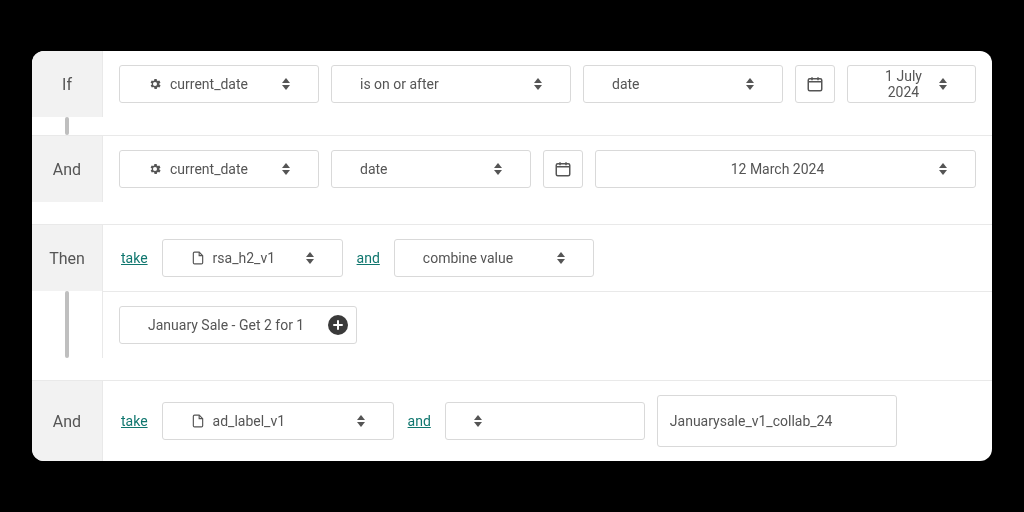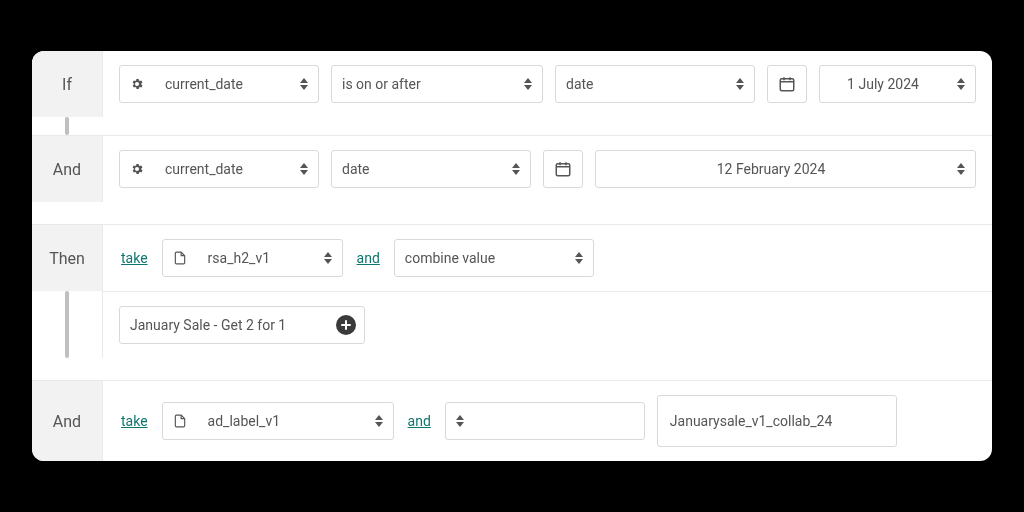--- a/index.html
+++ b/index.html
@@ -54,25 +54,25 @@
     border-left: 1px solid #e9e9e9;
   }
   .connector {
     width: 4px;
     background: #bfbfbf;
     border-radius: 2px;
   }
   .sel {
     display: flex;
     align-items: center;
-    gap: 21px;
+    gap: 8px;
     height: 38px;
     border: 1px solid #d9d9d9;
     border-radius: 3px;
-    padding: 0 10px;
+    padding: 0 28px;
     background: #fff;
     color: #555;
     font-size: 14px;
     cursor: pointer;
     user-select: none;
   }
   .sel .txt { flex: 1; }
   .caret {
     display: flex;
     flex-direction: column;
@@ -137,21 +137,21 @@
     <div class="content-cell">
       <div class="sel" style="width:200px">
         <span class="icon">
           <svg width="14" height="14" viewBox="0 0 24 24" fill="#555">
               <path d="M19.4 13a7.5 7.5 0 0 0 0-2l2-1.6-2-3.4-2.4 1a7.3 7.3 0 0 0-1.7-1l-.4-2.6h-4l-.4 2.6a7.3 7.3 0 0 0-1.7 1l-2.4-1-2 3.4L6.6 11a7.5 7.5 0 0 0 0 2l-2 1.6 2 3.4 2.4-1a7.3 7.3 0 0 0 1.7 1l.4 2.6h4l.4-2.6a7.3 7.3 0 0 0 1.7-1l2.4 1 2-3.4Zm-7.4 2.5A3.5 3.5 0 1 1 15.5 12 3.5 3.5 0 0 1 12 15.5Z"></path>
             </svg>
         </span>
         <span class="txt">current_date</span>
         <span class="caret"></span>
       </div>
-      <div class="sel" style="width:212px">
+      <div class="sel" style="width:240px">
         <span class="txt">is on or after</span>
         <span class="caret"></span>
       </div>
       <div class="sel" style="width:200px">
         <span class="txt">date</span>
         <span class="caret"></span>
       </div>
       <div class="date-icon-box">
         <span class="icon">
           <svg width="18" height="18" viewBox="0 0 24 24" fill="none" stroke="#555" stroke-width="2">
@@ -192,21 +192,21 @@
       </div>
       <div class="date-icon-box">
         <span class="icon">
           <svg width="18" height="18" viewBox="0 0 24 24" fill="none" stroke="#555" stroke-width="2">
               <rect x="3" y="5" width="18" height="16" rx="2"></rect>
               <path d="M3 9h18M8 3v4M16 3v4"></path>
             </svg>
         </span>
       </div>
       <div class="sel" style="flex:1; justify-content:center">
-        <span class="txt" style="text-align:center">12 February 2024</span>
+        <span class="txt" style="text-align:center">12 March 2024</span>
         <span class="caret"></span>
       </div>
     </div>
   </div>
 
   <div style="height:22px; background:#fff"></div>
 
   <div class="row">
     <div class="label-cell">Then</div>
     <div class="content-cell">

